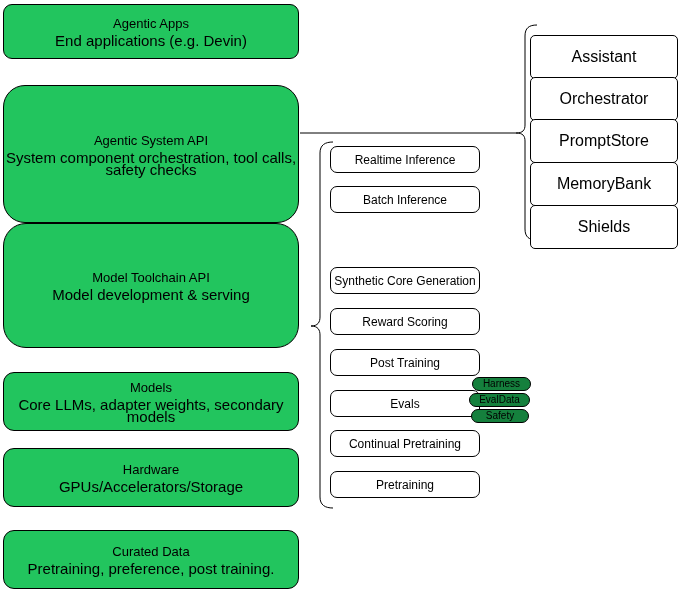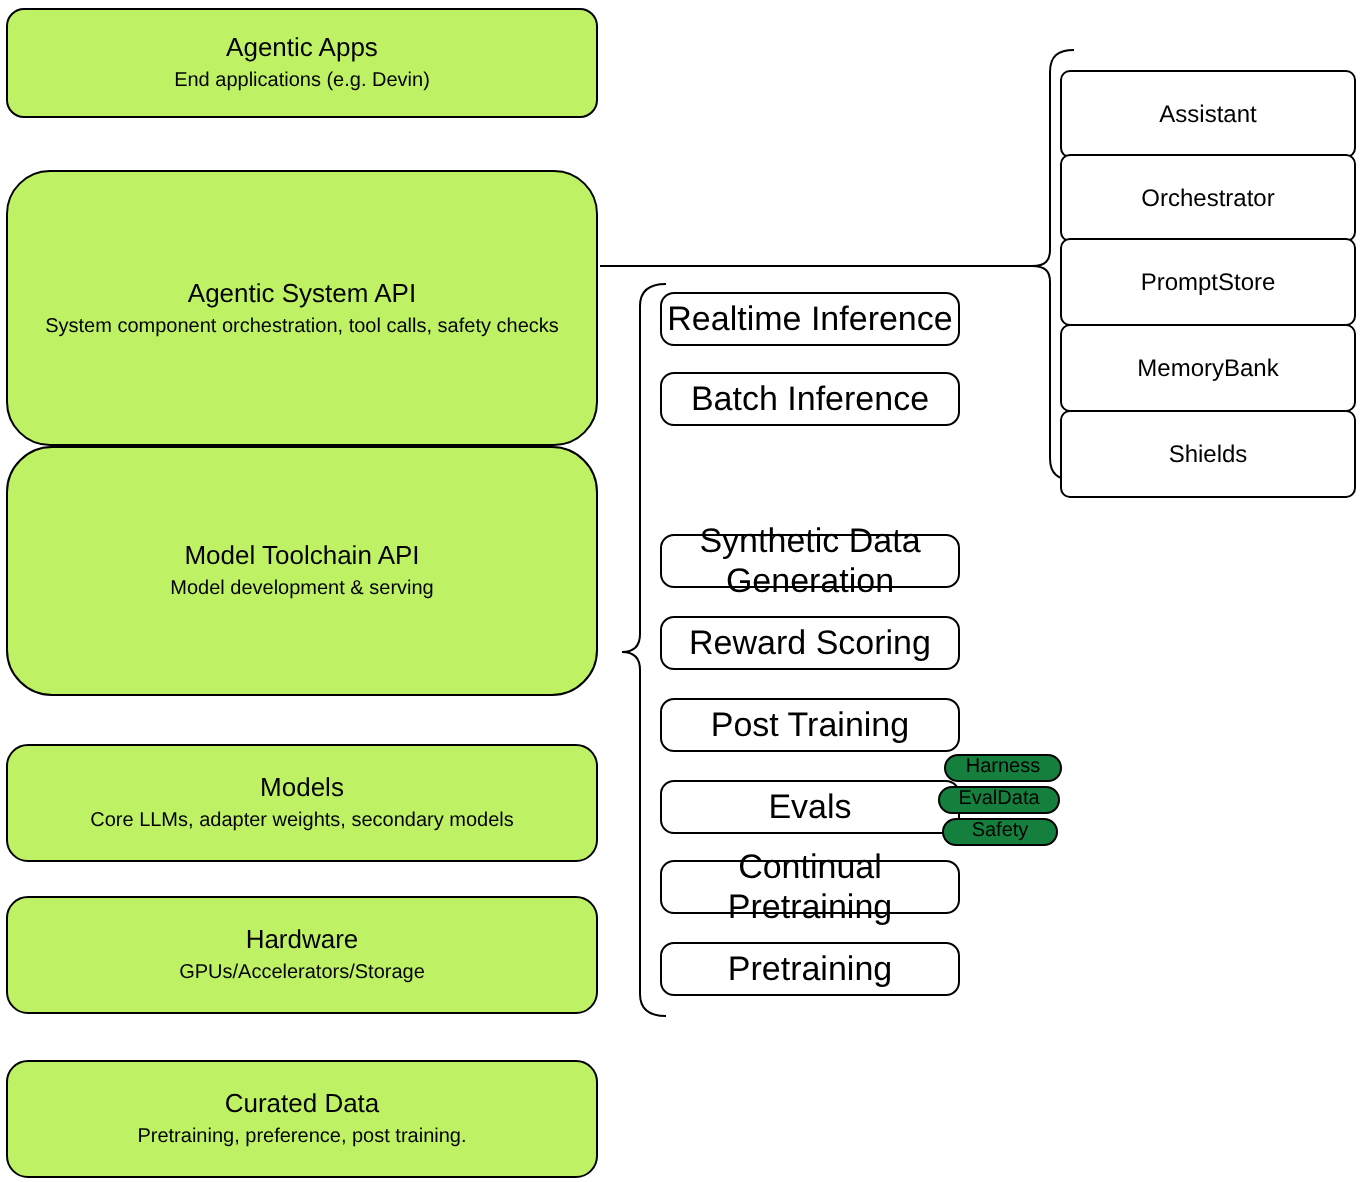--- a/index.html
+++ b/index.html
@@ -22,67 +22,67 @@
     top: 0;
     width: 682px;
     height: 591px;
     pointer-events: none;
   }
   .lbox {
     position: absolute;
     left: 3px;
     width: 296px;
     border: 1px solid #000000;
-    background: #bef264;
+    background: #22c55e;
     box-sizing: border-box;
     display: flex;
     flex-direction: column;
     align-items: center;
     justify-content: center;
     text-align: center;
   }
   .btitle {
     font-size: 13px;
     line-height: 15px;
     color: #000000;
   }
   .bsub {
-    font-size: 10px;
+    font-size: 15px;
     line-height: 12px;
     margin-top: 4px;
     color: #000000;
   }
   .mbox {
     position: absolute;
     left: 330px;
     width: 150px;
     height: 27px;
     border: 1px solid #000000;
     border-radius: 7px;
     background: #ffffff;
     box-sizing: border-box;
     display: flex;
     align-items: center;
     justify-content: center;
-    font-size: 17px;
+    font-size: 12px;
     text-align: center;
   }
   .rbox {
     position: absolute;
     left: 530px;
     width: 148px;
     height: 44px;
     border: 1px solid #000000;
     border-radius: 5px;
     background: #ffffff;
     box-sizing: border-box;
     display: flex;
     align-items: center;
     justify-content: center;
-    font-size: 12px;
+    font-size: 16px;
     text-align: center;
   }
   .pill {
     position: absolute;
     height: 14px;
     border: 1px solid #000000;
     border-radius: 8px;
     background: #15803d;
     box-sizing: border-box;
     display: flex;
@@ -129,21 +129,21 @@
     <div class="bsub">Pretraining, preference, post training.</div>
   </div>
 
   <div class="lbox" style="top:448px;height:59px;border-radius:11px">
     <div class="btitle">Hardware</div>
     <div class="bsub">GPUs/Accelerators/Storage</div>
   </div>
 
   <div class="mbox" style="top:146px">Realtime Inference</div>
   <div class="mbox" style="top:186px">Batch Inference</div>
-  <div class="mbox" style="top:267px">Synthetic Data Generation</div>
+  <div class="mbox" style="top:267px">Synthetic Core Generation</div>
   <div class="mbox" style="top:349px">Post Training</div>
   <div class="mbox" style="top:308px">Reward Scoring</div>
   <div class="mbox" style="top:390px">Evals</div>
   <div class="mbox" style="top:430px">Continual Pretraining</div>
   <div class="mbox" style="top:471px">Pretraining</div>
 
   <div class="pill" style="left:472px;top:377px;width:59px">Harness</div>
   <div class="pill" style="left:469px;top:393px;width:61px">EvalData</div>
   <div class="pill" style="left:471px;top:409px;width:58px">Safety</div>
 

